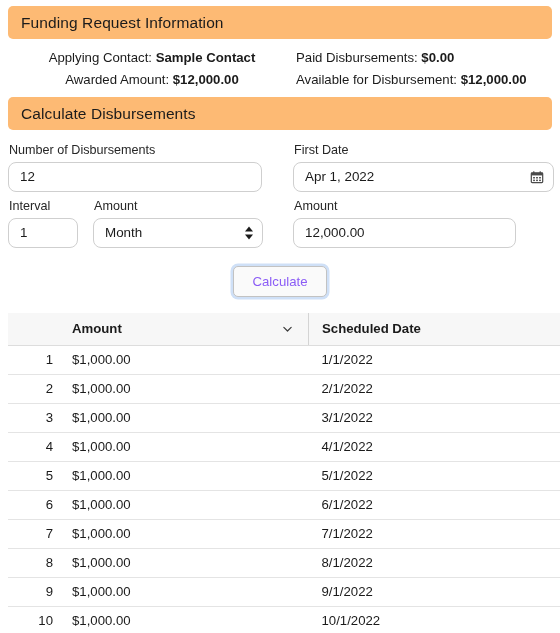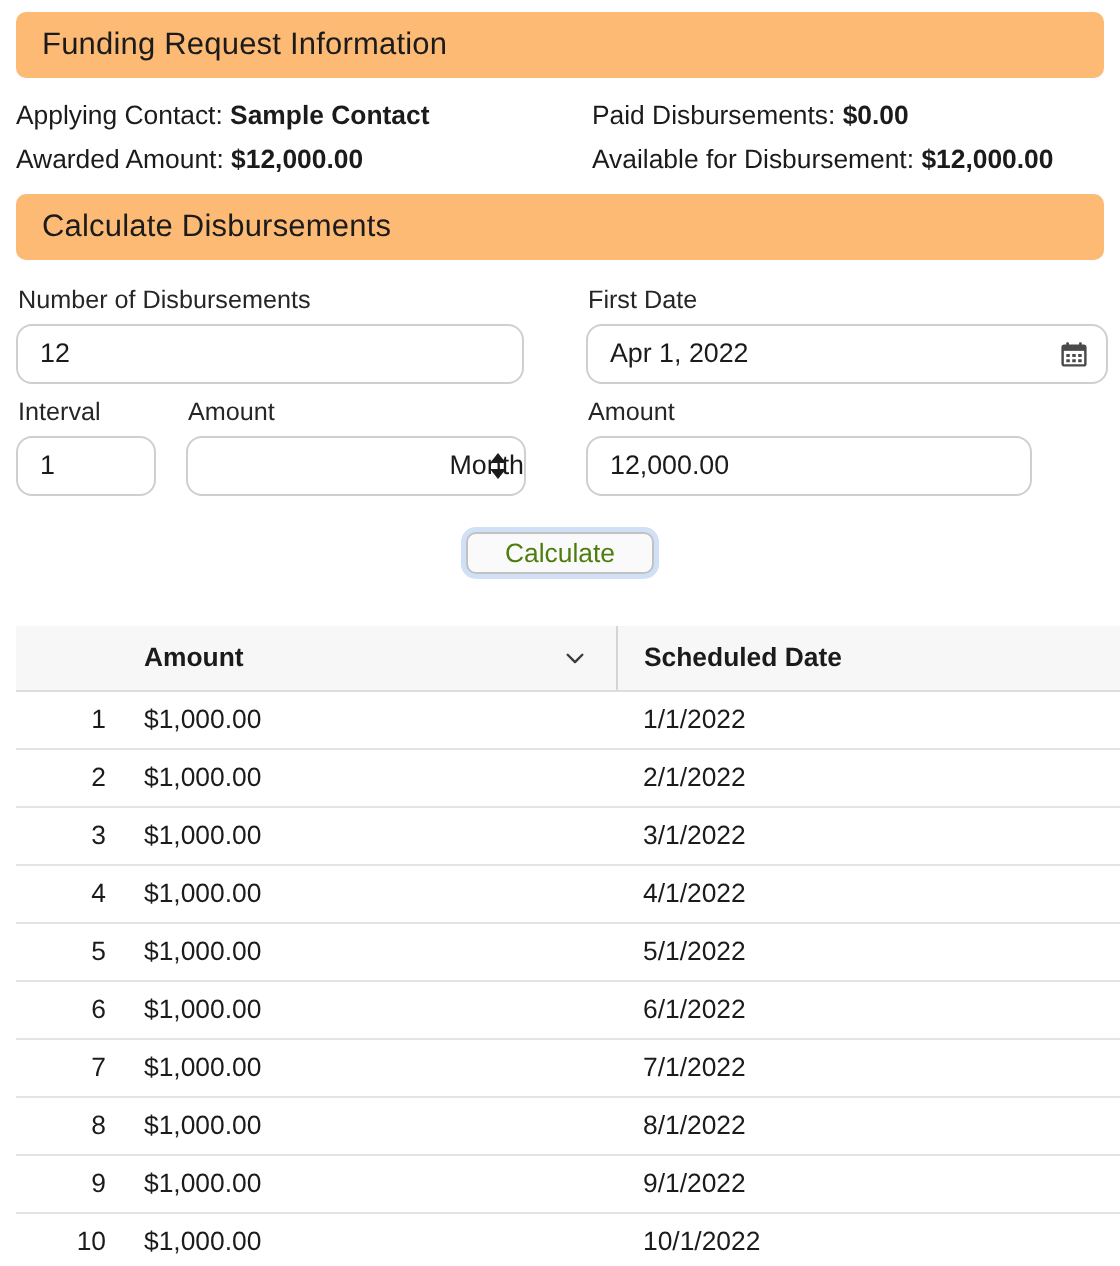--- a/index.html
+++ b/index.html
@@ -34,21 +34,21 @@
   .section-band .band-title {
     font-size: 15.5px;
     font-weight: 400;
     color: #1b1b1b;
     letter-spacing: 0.1px;
   }
   #band-funding { top: 6px; }
   #band-calc { top: 97px; }
 
   
-  .info-grid { position: absolute; top: 46px; left: 8px; width: 544px; }
+  .info-grid { position: absolute; top: 46px; left: 8px; width: 544px; text-align: center; }
   .info-row { display: flex; height: 22px; align-items: center; }
   .info-cell { font-size: 13.2px; color: #1b1b1b; white-space: nowrap; }
   .info-cell.left { width: 288px; }
   .info-cell .lbl { font-weight: 400; }
   .info-cell .val { font-weight: 700; }
 
   
   .field-label {
     position: absolute;
     font-size: 12.6px;
@@ -83,21 +83,21 @@
     transform: translateY(-50%);
     width: 14px;
     height: 14px;
     display: block;
   }
 
   
   #lbl-interval { top: 199px; left: 9px; }
   #fld-interval { top: 218px; left: 8px; width: 70px; }
   #lbl-period { top: 199px; left: 94px; }
-  #fld-period { top: 218px; left: 93px; width: 170px; justify-content: flex-end; }
+  #fld-period { top: 218px; left: 93px; width: 170px; }
   #lbl-amount { top: 199px; left: 294px; }
   #fld-amount { top: 218px; left: 293px; width: 223px; }
 
   .spinner {
     position: absolute;
     right: 9px;
     top: 50%;
     transform: translateY(-50%);
     display: flex;
     flex-direction: column;
@@ -116,27 +116,27 @@
     border-right: 4.5px solid transparent;
     border-top: 5px solid #1b1b1b;
   }
 
   
   #calc-btn {
     position: absolute;
     top: 266px;
     left: 233px;
     width: 94px;
-    height: 21px;
+    height: 31px;
     box-sizing: border-box;
     background: #fafafa;
     border: 1px solid #c2c2c2;
     border-radius: 5px;
     box-shadow: 0 0 0 2.5px #cfe0f7;
-    color: #4d7c0f;
+    color: #8b5cf6;
     font-size: 13.2px;
     font-family: "Liberation Sans", sans-serif;
     cursor: pointer;
     display: flex;
     align-items: center;
     justify-content: center;
     padding: 0;
   }
 
   

